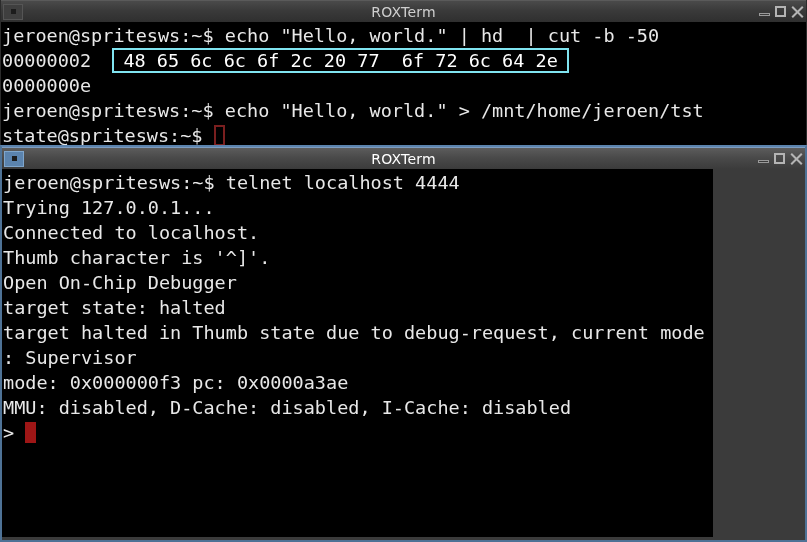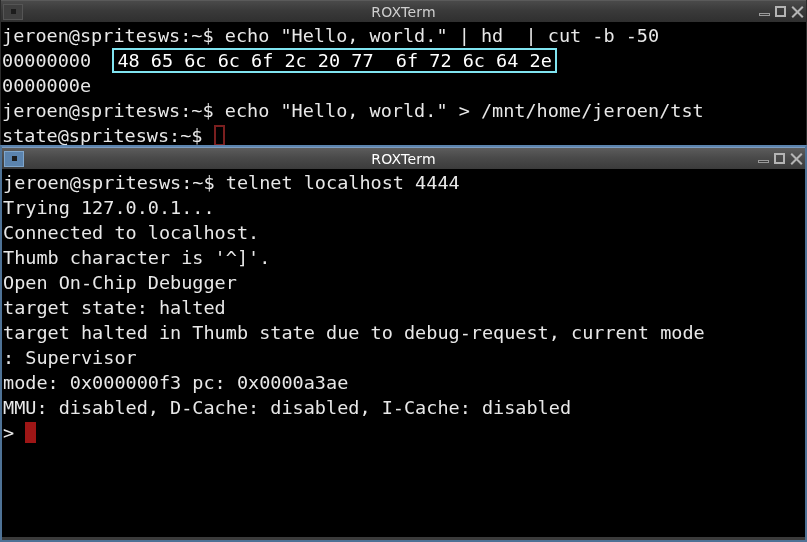--- a/index.html
+++ b/index.html
@@ -141,21 +141,21 @@
     line-height: 25px;
     color: #e8e8e8;
     white-space: pre;
     letter-spacing: 0px;
   }
 
   
   .hl {
     display: inline-block;
     border: 2px solid #80e4f0;
-    padding: 0 3px;
+    padding: 0 9px;
     margin: 0 -1px;
     line-height: 21px;
     box-sizing: border-box;
     background: #000000;
     color: #ffffff;
   }
 
   
   .cursor-block {
     display: inline-block;
@@ -194,21 +194,21 @@
     left: 0;
     top: 145px;
     width: 807px;
     height: 397px;
     border: 2px solid #4e7296;
     border-top: 2px solid #5b83ad;
     background: #3b3b3b;
     box-sizing: border-box;
   }
   #win-bottom .term {
-    width: 803px;
+    width: 711px;
     height: 368px;
   }
 </style>
 </head>
 <body>
 
 <div class="desktop">
 
   <div class="window" id="win-top">
     <div class="titlebar">
@@ -217,21 +217,21 @@
         </div>
       <div class="title-text">ROXTerm</div>
       <div class="win-buttons">
         <div class="win-btn min"></div>
         <div class="win-btn max"></div>
         <div class="win-btn close"></div>
       </div>
     </div>
     <div class="term">
       <div class="term-line"><span>jeroen@spritesws:~$ echo "Hello, world." | hd  | cut -b -50</span></div>
-      <div class="term-line"><span>00000000  </span><span class="hl">48 65 6c 6c 6f 2c 20 77  6f 72 6c 64 2e</span></div>
+      <div class="term-line"><span>00000002  </span><span class="hl">48 65 6c 6c 6f 2c 20 77  6f 72 6c 64 2e</span></div>
       <div class="term-line"><span>0000000e</span></div>
       <div class="term-line"><span>jeroen@spritesws:~$ echo "Hello, world." &gt; /mnt/home/jeroen/tst</span></div>
       <div class="term-line"><span>state@spritesws:~$ </span><span class="cursor-hollow"></span></div>
     </div>
   </div>
 
   <div class="window focused" id="win-bottom">
     <div class="titlebar">
       <div class="win-menu-btn">
           <i></i>

